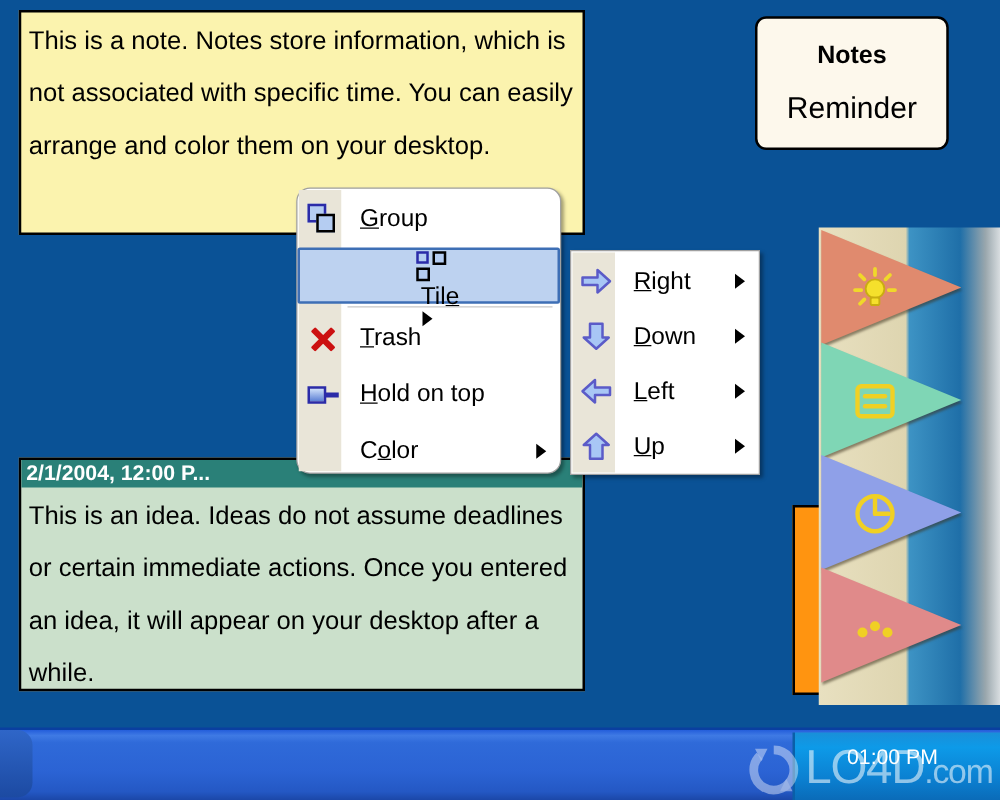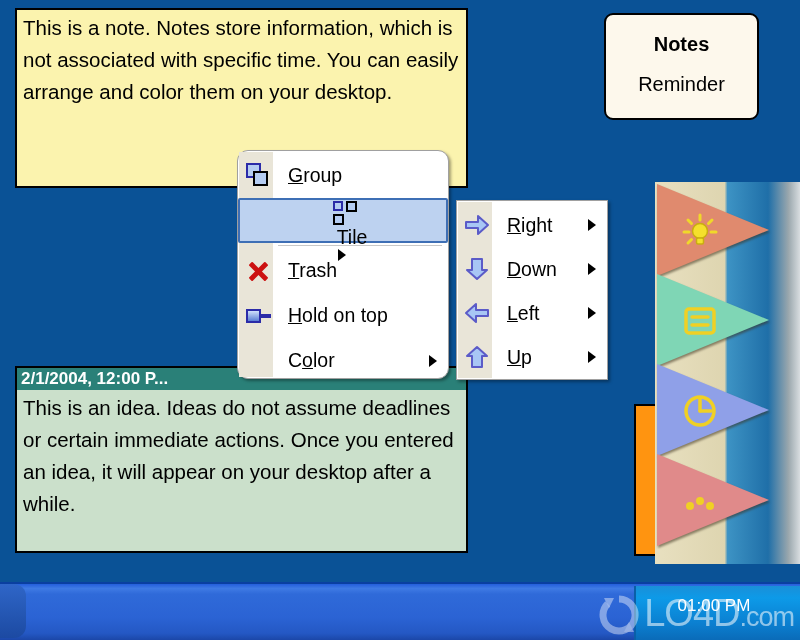--- a/index.html
+++ b/index.html
@@ -24,21 +24,21 @@
   .note {
     position: absolute;
     border: 2px solid #000000;
     box-sizing: border-box;
     overflow: hidden;
   }
 
   .note-body {
     font-family: "Liberation Sans", sans-serif;
     font-size: 20.5px;
-    line-height: 32px;
+    line-height: 42px;
     color: #000000;
     padding: 2px 6px 0 6px;
     white-space: pre-wrap;
   }
 
   #note-yellow {
     left: 15px;
     top: 8px;
     width: 453px;
     height: 180px;
@@ -81,21 +81,21 @@
   }
   #note-sample .sample-title {
     font-family: "Liberation Sans", sans-serif;
     font-size: 20px;
     font-weight: bold;
     color: #000;
     margin-top: 18px;
   }
   #note-sample .sample-sub {
     font-family: "Liberation Sans", sans-serif;
-    font-size: 20px;
+    font-size: 24px;
     color: #000;
     margin-top: 17px;
   }
 
   
   #note-orange {
     position: absolute;
     left: 634px;
     top: 404px;
     width: 90px;

